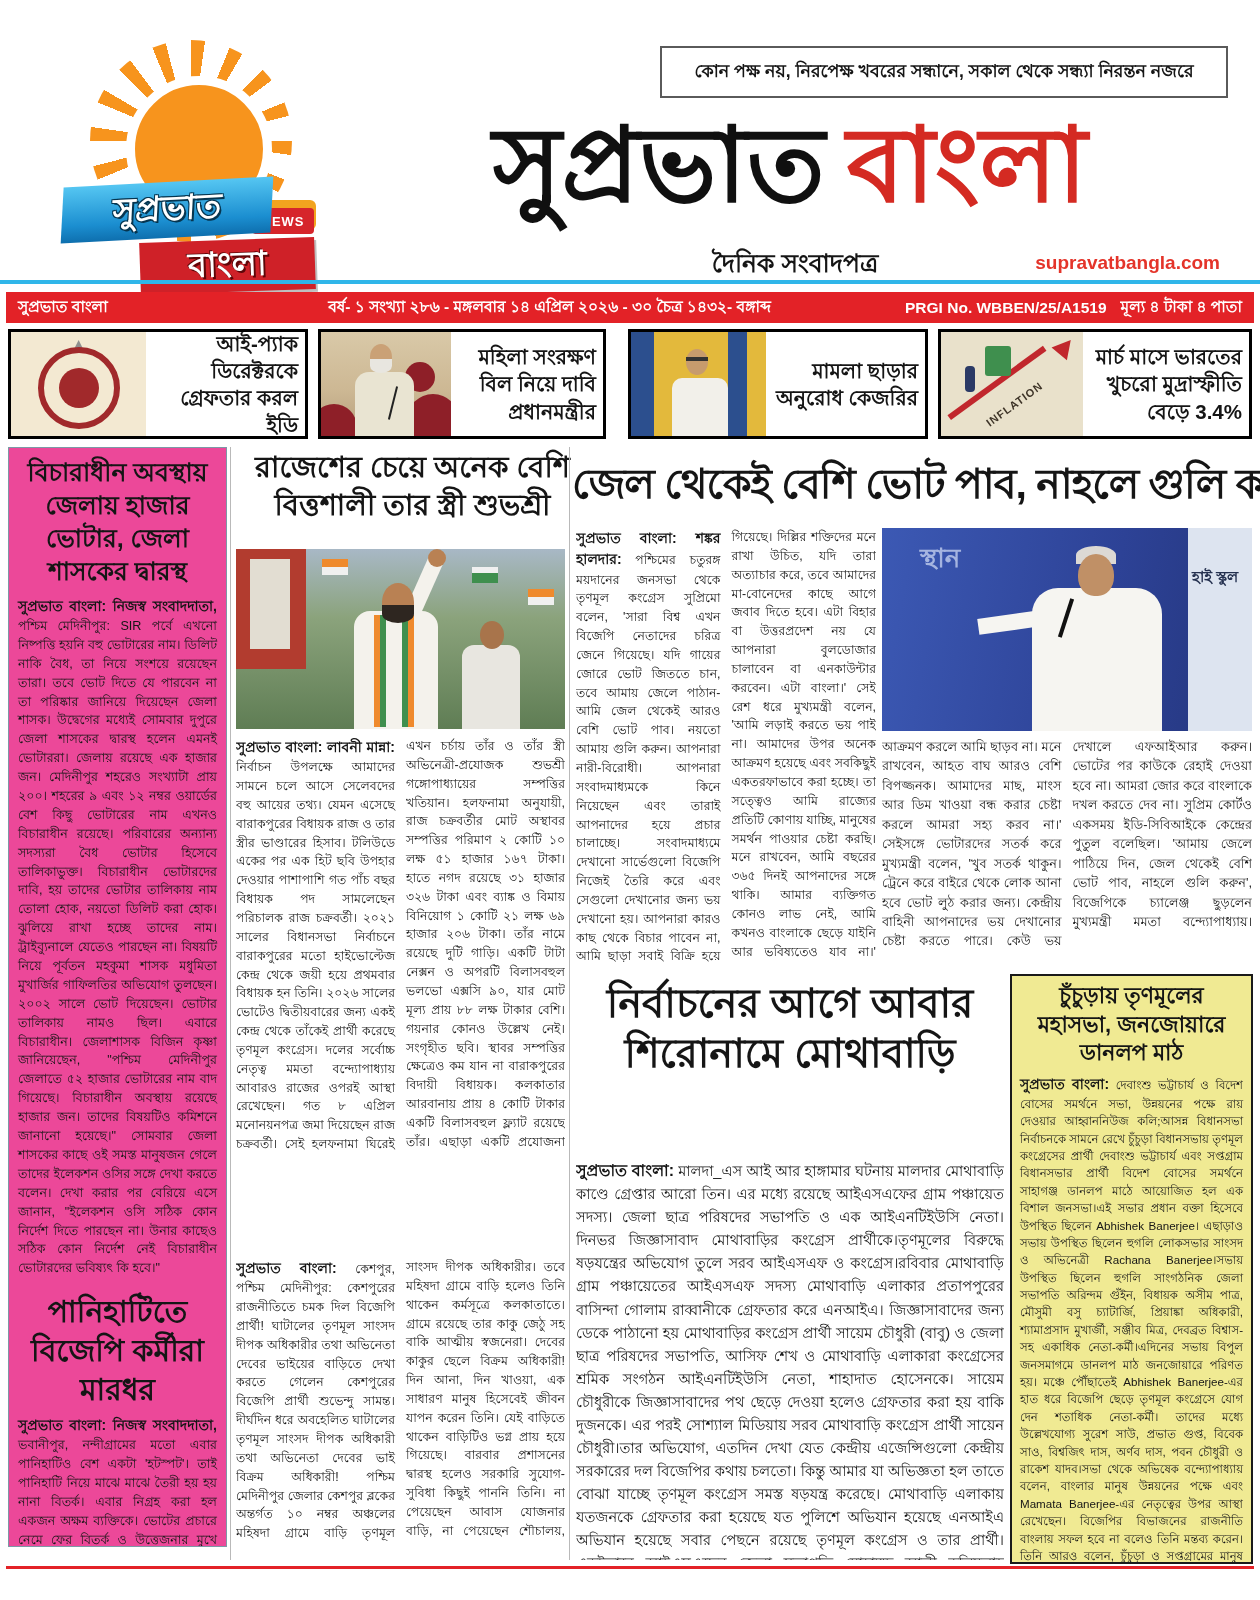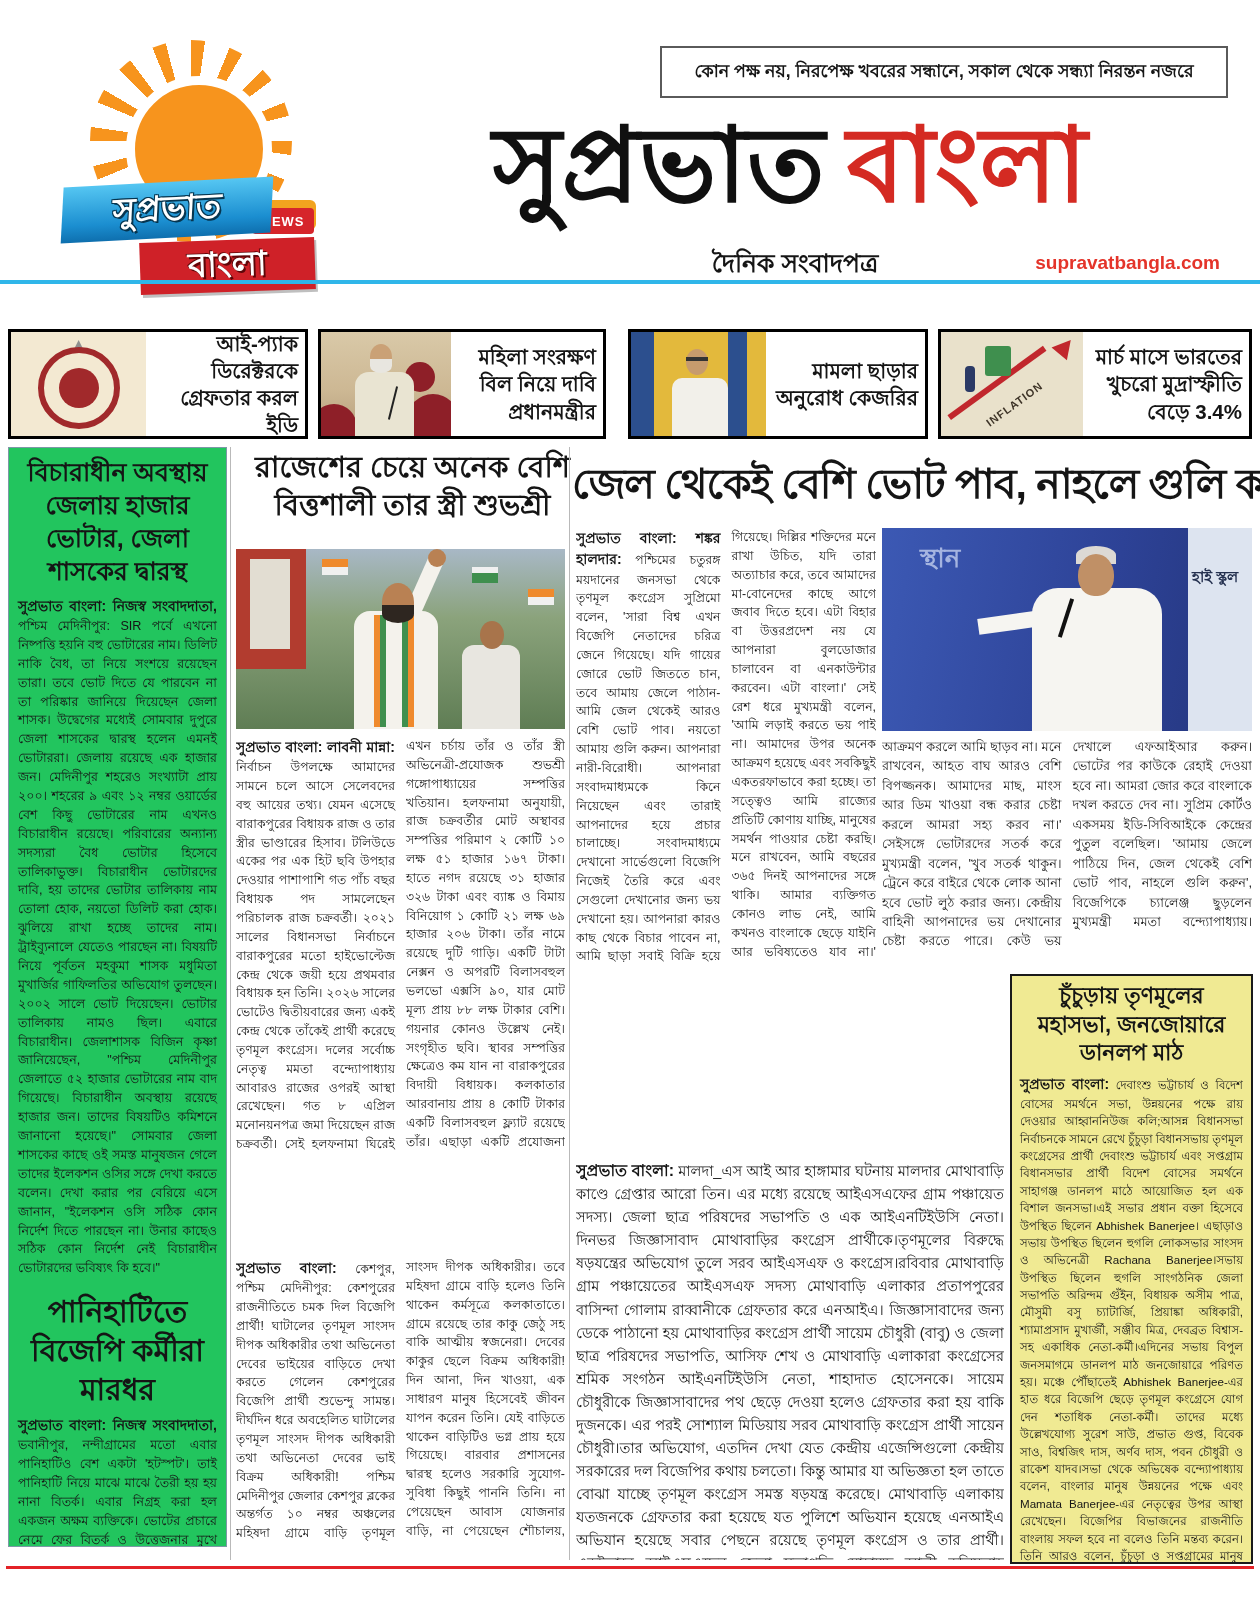--- a/index.html
+++ b/index.html
@@ -79,21 +79,21 @@
            transform:rotate(-36deg);transform-origin:left bottom;}
   .inf-head{position:absolute;right:8px;top:6px;width:0;height:0;border-left:10px solid transparent;
             border-right:10px solid transparent;border-bottom:18px solid #c1272d;transform:rotate(40deg);}
   .inf-label{position:absolute;left:40px;bottom:26px;font-size:11px;font-weight:bold;color:#3d3327;
              transform:rotate(-36deg);letter-spacing:1px;}
   .inf-cart{position:absolute;left:44px;top:14px;width:26px;height:30px;background:#3f8f4e;border-radius:3px;}
   .inf-man{position:absolute;left:24px;top:34px;width:10px;height:26px;background:#2b3a66;border-radius:4px;}
 
   
   .vrule{width:1px;background:#b9b9b9;}
-  .left-col{left:8px;top:447px;width:219px;height:1100px;background:#22c55e;border:1px solid #7d98a6;
+  .left-col{left:8px;top:447px;width:219px;height:1100px;background:#ec4899;border:1px solid #7d98a6;
             box-sizing:border-box;padding:8px 9px;overflow:hidden;}
   .lc-head{font-size:25px;font-weight:bold;text-align:center;line-height:1.32;margin-bottom:8px;}
   .lc-head2{font-size:30px;font-weight:bold;text-align:center;line-height:1.3;margin:14px 0 6px;}
   .body-txt{font-size:12.6px;line-height:1.5;text-align:justify;}
   .lead-b{font-weight:bold;font-size:14px;}
 
   .mid-head{left:248px;top:449px;width:329px;font-size:29px;font-weight:bold;text-align:center;line-height:1.3;}
   .mid-photo{left:236px;top:549px;width:329px;height:180px;overflow:hidden;
              background:linear-gradient(180deg,#a8b8c6 0%,#8ba37c 38%,#5f7d54 100%);}
   .rp-bldg{position:absolute;left:0;top:0;width:70px;height:120px;background:#b23c2f;}
@@ -168,20 +168,26 @@
   <div class="abs tagline-box">কোন পক্ষ নয়, নিরপেক্ষ খবরের সন্ধানে, সকাল থেকে সন্ধ্যা নিরন্তন নজরে</div>
 
   <div class="abs main-title">
     <span class="t-black">সুপ্রভাত</span>
     <span class="t-red">বাংলা</span>
   </div>
   <div class="abs sub-title">দৈনিক সংবাদপত্র</div>
   <div class="abs website">supravatbangla.com</div>
   <div class="abs cyan-line"></div>
 
+  <div class="abs info-bar">
+    <span class="ib-name">সুপ্রভাত বাংলা</span>
+    <span class="ib-mid">বর্ষ- ১ সংখ্যা ২৮৬ - মঙ্গলবার ১৪ এপ্রিল ২০২৬ - ৩০ চৈত্র ১৪৩২- বঙ্গাব্দ</span>
+    <span class="ib-prgi">PRGI No. WBBEN/25/A1519</span>
+    <span class="ib-price">মূল্য ৪ টাকা  ৪ পাতা</span>
+  </div>
 
   <div class="abs teaser" style="left:8px;width:300px;">
     <div class="t-img ed-bg">
       <div class="ed-emblem"></div>
       <div class="ed-ring"></div>
       <div class="ed-dot"></div>
     </div>
     <div class="t-txt">আই-প্যাক ডিরেক্টরকে গ্রেফতার করল ইডি</div>
   </div>
 
@@ -261,20 +267,21 @@
     <div class="jp-arm"></div>
     <div class="jp-body"></div>
     <div class="jp-hair"></div>
     <div class="jp-head"></div>
     <div class="jp-mic"></div>
   </div>
   <div class="abs jail-right">
     <div class="two-col">আক্রমণ করলে আমি ছাড়ব না। মনে রাখবেন, আহত বাঘ আরও বেশি বিপজ্জনক। আমাদের মাছ, মাংস আর ডিম খাওয়া বন্ধ করার চেষ্টা করলে আমরা সহ্য করব না।' সেইসঙ্গে ভোটারদের সতর্ক করে মুখ্যমন্ত্রী বলেন, 'খুব সতর্ক থাকুন। ট্রেনে করে বাইরে থেকে লোক আনা হবে ভোট লুঠ করার জন্য। কেন্দ্রীয় বাহিনী আপনাদের ভয় দেখানোর চেষ্টা করতে পারে। কেউ ভয় দেখালে এফআইআর করুন। ভোটের পর কাউকে রেহাই দেওয়া হবে না। আমরা জোর করে বাংলাকে দখল করতে দেব না। সুপ্রিম কোর্টও একসময় ইডি-সিবিআইকে কেন্দ্রের পুতুল বলেছিল। 'আমায় জেলে পাঠিয়ে দিন, জেল থেকেই বেশি ভোট পাব, নাহলে গুলি করুন', বিজেপিকে চ্যালেঞ্জ ছুড়লেন মুখ্যমন্ত্রী মমতা বন্দ্যোপাধ্যায়। দুর্গাপুরের জনসভা থেকে চ্যালেঞ্জ ছোড়েন তৃণমূল কংগ্রেস সুপ্রিমো।</div>
   </div>
 
+  <div class="abs moth-head">নির্বাচনের আগে আবার শিরোনামে মোথাবাড়ি</div>
   <div class="abs moth-body"><span class="lead-b">সুপ্রভাত বাংলা:</span> <span>মালদা_এস আই আর হাঙ্গামার ঘটনায় মালদার মোথাবাড়ি কাণ্ডে গ্রেপ্তার আরো তিন। এর মধ্যে রয়েছে আইএসএফের গ্রাম পঞ্চায়েত সদস্য। জেলা ছাত্র পরিষদের সভাপতি ও এক আইএনটিইউসি নেতা। দিনভর জিজ্ঞাসাবাদ মোথাবাড়ির কংগ্রেস প্রার্থীকে।তৃণমূলের বিরুদ্ধে ষড়যন্ত্রের অভিযোগ তুলে সরব আইএসএফ ও কংগ্রেস।রবিবার মোথাবাড়ি গ্রাম পঞ্চায়েতের আইএসএফ সদস্য মোথাবাড়ি এলাকার প্রতাপপুরের বাসিন্দা গোলাম রাব্বানীকে গ্রেফতার করে এনআইএ। জিজ্ঞাসাবাদের জন্য ডেকে পাঠানো হয় মোথাবাড়ির কংগ্রেস প্রার্থী সায়েম চৌধুরী (বাবু) ও জেলা ছাত্র পরিষদের সভাপতি, আসিফ শেখ ও মোথাবাড়ি এলাকারা কংগ্রেসের শ্রমিক সংগঠন আইএনটিইউসি নেতা, শাহাদাত হোসেনকে। সায়েম চৌধুরীকে জিজ্ঞাসাবাদের পথ ছেড়ে দেওয়া হলেও গ্রেফতার করা হয় বাকি দুজনকে। এর পরই সোশ্যাল মিডিয়ায় সরব মোথাবাড়ি কংগ্রেস প্রার্থী সায়েন চৌধুরী।তার অভিযোগ, এতদিন দেখা যেত কেন্দ্রীয় এজেন্সিগুলো কেন্দ্রীয় সরকারের দল বিজেপির কথায় চলতো। কিন্তু আমার যা অভিজ্ঞতা হল তাতে বোঝা যাচ্ছে তৃণমূল কংগ্রেস সমস্ত ষড়যন্ত্র করেছে। মোথাবাড়ি এলাকায় যতজনকে গ্রেফতার করা হয়েছে যত পুলিশে অভিযান হয়েছে এনআইএ অভিযান হয়েছে সবার পেছনে রয়েছে তৃণমূল কংগ্রেস ও তার প্রার্থী। একইভাবে আইএসএফের জেলা সভাপতি মোহাম্মদ আলী কলিমুল্লাহ একইভাবে শাসকদলের বিরুদ্ধে অভিযোগ তুলেছেন।যদিও তৃণমূল কংগ্রেস।যদিও মোথাবাড়ি কেন্দ্রের তৃণমূল কংগ্রেস প্রার্থী নজরুল ইসলাম বলেন ভিত্তিহীন অভিযোগ। তুই আমার বন্ধু লোক। এন আই এ একটি এজেন্সি। তারা তদন্ত করছে। আমার কিছু বলার নেই। এসআই আরে হাঙ্গামার সাথে তৃণমূল ও কংগ্রেস উভয় যুক্ত। আর এখন ঠেলায় পড়ে একে অপরের উপর দোষ দিচ্ছে। তীব্র কটাক্ষ বিজেপি দক্ষিণ মালদা সাংগঠনিক জেলার সম্পাদক নীলাঞ্জন দাসের।</span></div>
 
   <div class="abs yellow-box">
     <div class="yb-head">চুঁচুড়ায় তৃণমূলের মহাসভা, জনজোয়ারে ডানলপ মাঠ</div>
     <div class="yb-body"><span class="lead-b">সুপ্রভাত বাংলা:</span> <span>দেবাংশু ভট্টাচার্য ও বিদেশ বোসের সমর্থনে সভা, উন্নয়নের পক্ষে রায় দেওয়ার আহ্বাননিউজ কলি;আসন্ন বিধানসভা নির্বাচনকে সামনে রেখে চুঁচুড়া বিধানসভায় তৃণমূল কংগ্রেসের প্রার্থী দেবাংশু ভট্টাচার্য এবং সপ্তগ্রাম বিধানসভার প্রার্থী বিদেশ বোসের সমর্থনে সাহাগঞ্জ ডানলপ মাঠে আয়োজিত হল এক বিশাল জনসভা।এই সভার প্রধান বক্তা হিসেবে উপস্থিত ছিলেন Abhishek Banerjee। এছাড়াও সভায় উপস্থিত ছিলেন হুগলি লোকসভার সাংসদ ও অভিনেত্রী Rachana Banerjee।সভায় উপস্থিত ছিলেন হুগলি সাংগঠনিক জেলা সভাপতি অরিন্দম গুঁইন, বিধায়ক অসীম পাত্র, মৌসুমী বসু চ্যাটার্জি, প্রিয়াঙ্কা অধিকারী, শ্যামাপ্রসাদ মুখার্জী, সঞ্জীব মিত্র, দেবব্রত বিশ্বাস-সহ একাধিক নেতা-কর্মী।এদিনের সভায় বিপুল জনসমাগমে ডানলপ মাঠ জনজোয়ারে পরিণত হয়। মঞ্চে পৌঁছাতেই Abhishek Banerjee-এর হাত ধরে বিজেপি ছেড়ে তৃণমূল কংগ্রেসে যোগ দেন শতাধিক নেতা-কর্মী। তাদের মধ্যে উল্লেখযোগ্য সুরেশ সাউ, প্রভাত গুপ্ত, বিবেক সাও, বিশ্বজিৎ দাস, অর্ণব দাস, পবন চৌধুরী ও রাকেশ যাদব।সভা থেকে অভিষেক বন্দ্যোপাধ্যায় বলেন, বাংলার মানুষ উন্নয়নের পক্ষে এবং Mamata Banerjee-এর নেতৃত্বের উপর আস্থা রেখেছেন। বিজেপির বিভাজনের রাজনীতি বাংলায় সফল হবে না বলেও তিনি মন্তব্য করেন।তিনি আরও বলেন, চুঁচুড়া ও সপ্তগ্রামের মানুষ উন্নয়নের স্বার্থে দেবাংশু ভট্টাচার্য ও বিদেশ বোসকে জয়ী করবেন।অন্যদিকে, সোশ্যাল মিডিয়ার রাজ্য কমিটির সাধারণ সম্পাদক অভিষেক গুপ্তা বলেন, এই জনসভা প্রমাণ করেছে যে মানুষের আস্থা তৃণমূল কংগ্রেসের উপরই রয়েছে এবং আগামী নির্বাচনে দলের জয় নিশ্চিত করতে সোশ্যাল মিডিয়ার মাধ্যমে এই বার্তা ছড়িয়ে দেওয়া হবে।</span></div>
   </div>
 
   <div class="abs bottom-red"></div>
 
 </div>

